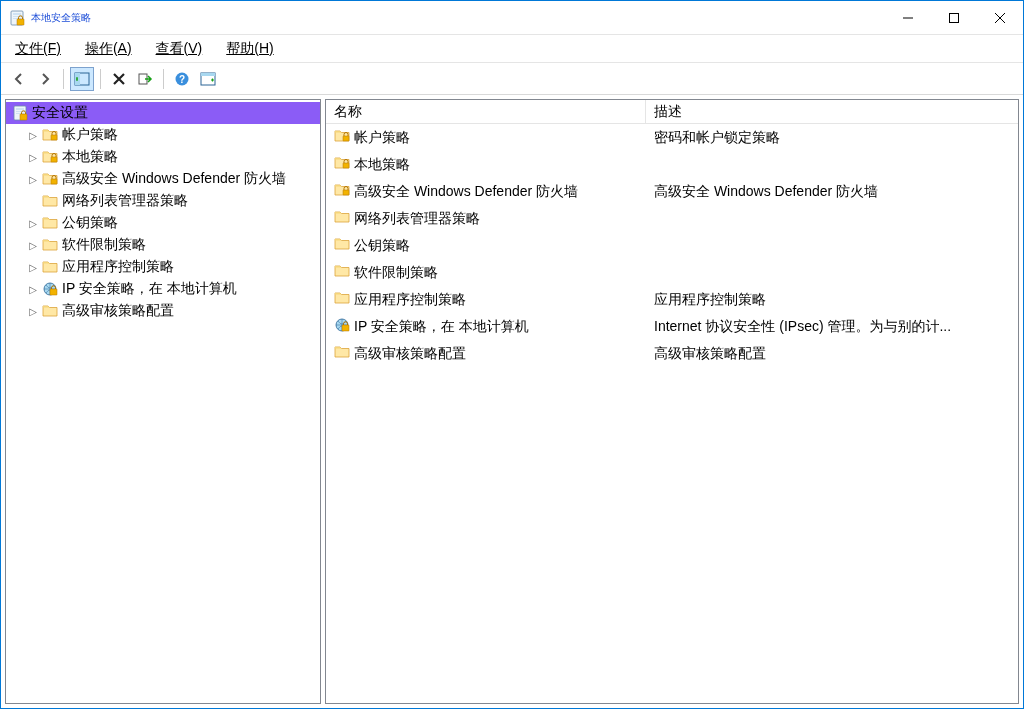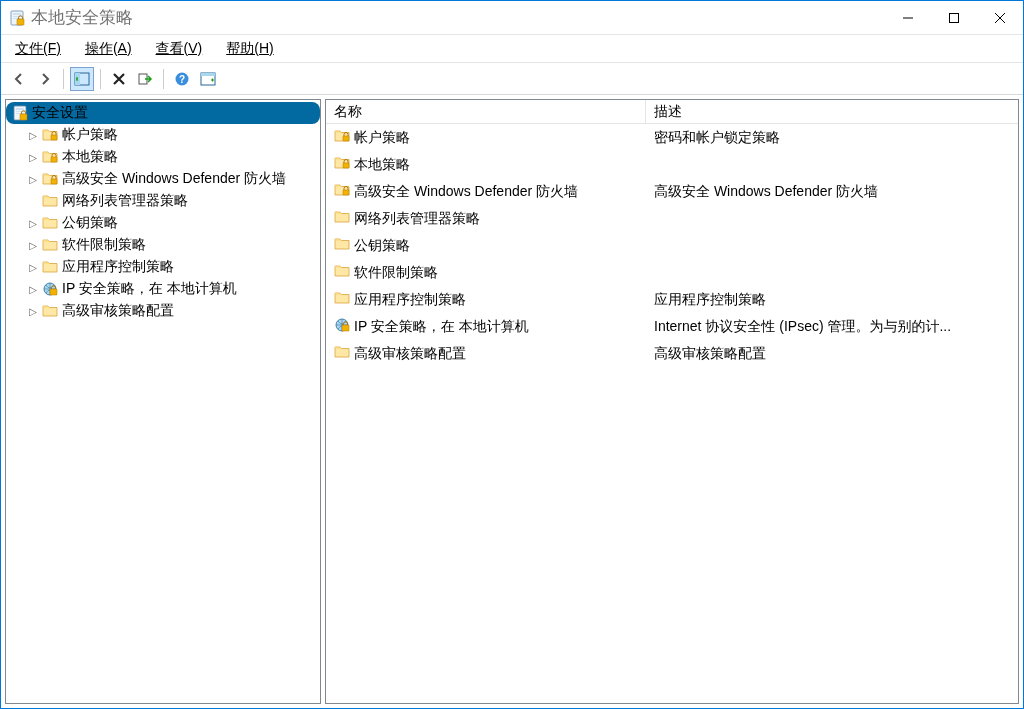--- a/index.html
+++ b/index.html
@@ -23,22 +23,22 @@
 .titlebar-icon {
   width: 16px;
   height: 16px;
   margin-right: 6px;
   display: inline-flex;
   align-items: center;
   justify-content: center;
 }
 .titlebar-text {
   flex: 1;
-  color: #737373;
-  font-size: 17px;
+  color: #1d4ed8;
+  font-size: 10px;
 }
 .window-controls {
   display: flex;
 }
 .win-btn {
   width: 46px;
   height: 32px;
   display: flex;
   align-items: center;
   justify-content: center;
@@ -101,21 +101,21 @@
   overflow: auto;
 }
 .tree-node {
   display: flex;
   align-items: center;
   height: 22px;
   padding-left: 4px;
   cursor: default;
   white-space: nowrap;
 }
-.tree-node.selected { background: #0369a1; border-radius: 8px; }
+.tree-node.selected { background: #8b5cf6; }
 .tree-toggle {
   width: 14px;
   height: 14px;
   display: inline-flex;
   align-items: center;
   justify-content: center;
   color: #666;
   font-size: 10px;
 }
 .tree-icon {

